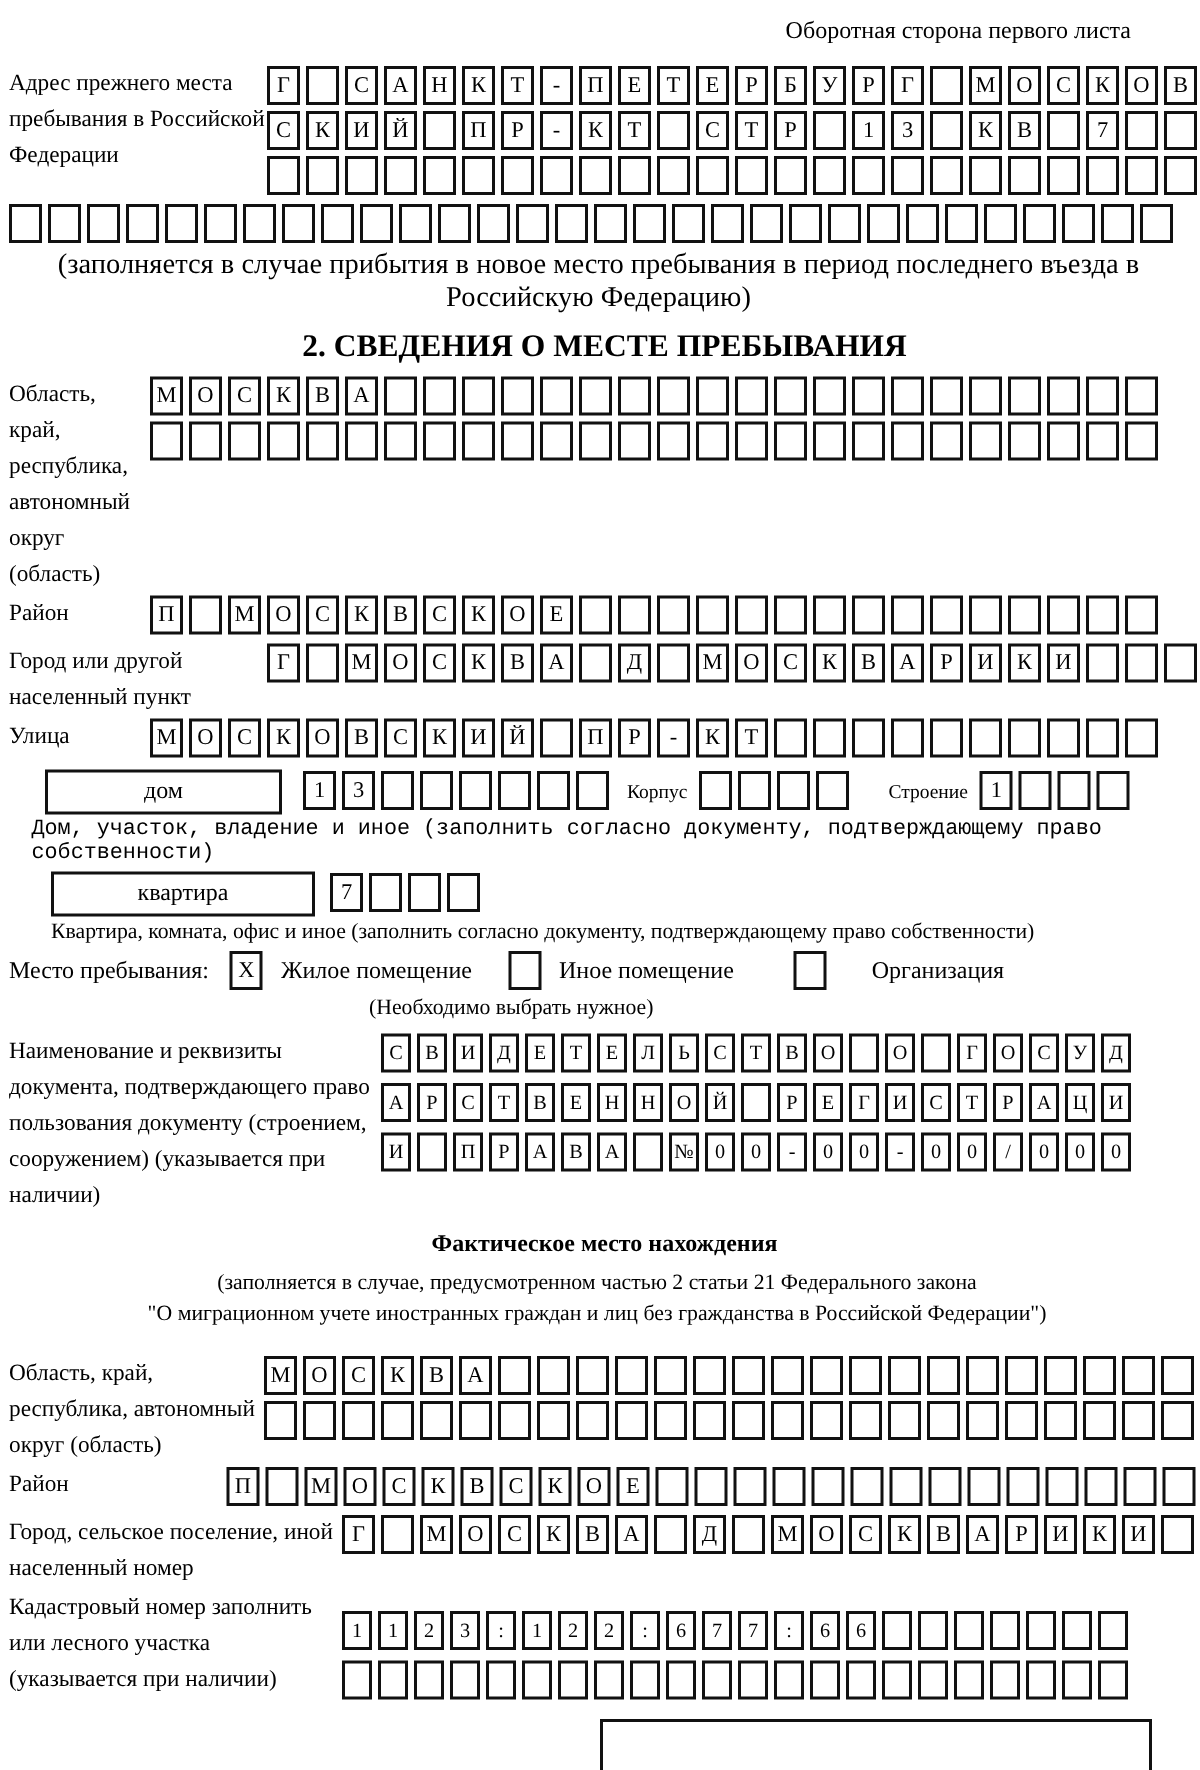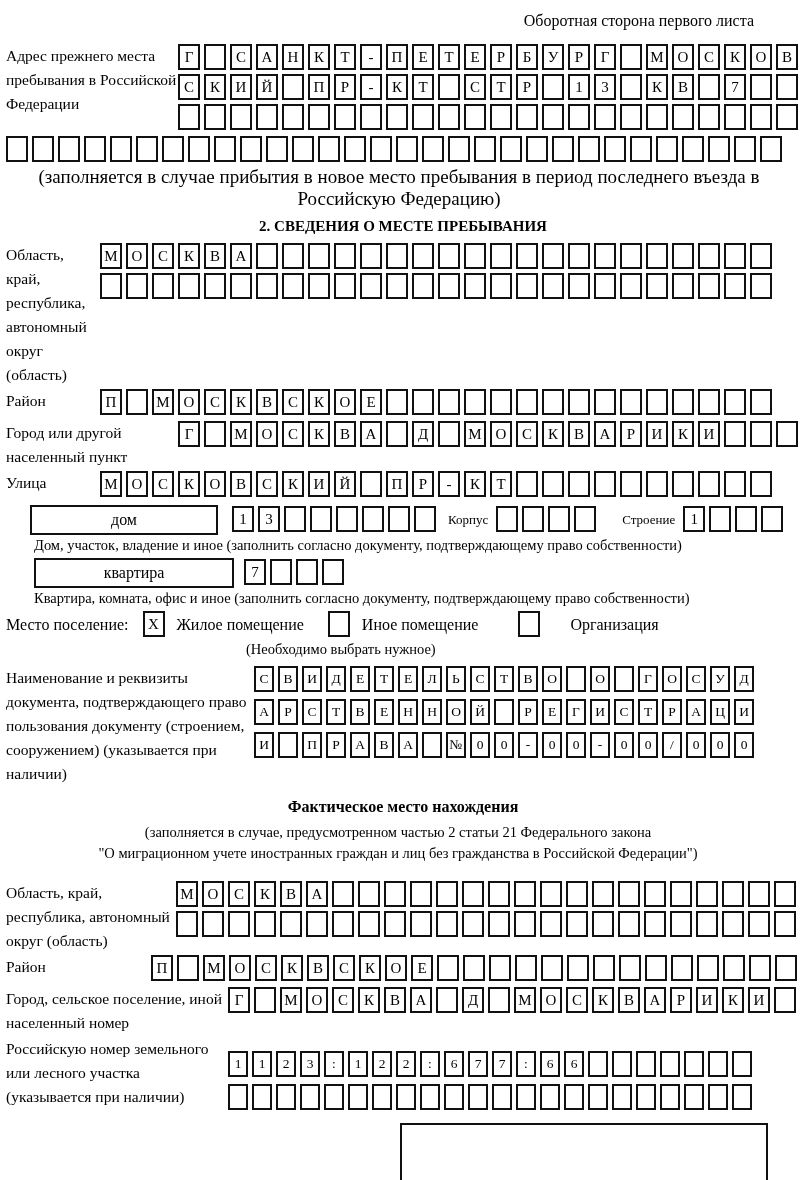--- a/index.html
+++ b/index.html
@@ -21,21 +21,21 @@
   .boxcol{flex-shrink:0;}
   .boxrow{height:28px;margin-bottom:2px;white-space:nowrap;}
   .cb{
     display:inline-block;width:22px;height:26px;box-sizing:border-box;
     border:2px solid #111;margin-right:4px;text-align:center;
     font-size:15px;line-height:22px;vertical-align:top;background:#fff;
   }
   .sm .cb{width:20px;font-size:13.5px;}
   .fullrow{margin-top:1px;}
   .note-center{text-align:center;font-size:19px;margin:2px 8px 6px 0;}
-  .sec-title{text-align:center;font-weight:bold;font-size:15px;margin:8px 0 8px;}
+  .sec-title{text-align:center;font-weight:bold;font-size:21px;margin:8px 0 8px;}
   .sub-title{text-align:center;font-weight:bold;font-size:16px;margin:12px 0 6px;}
   .type-box{
     border:2px solid #111;box-sizing:border-box;height:30px;line-height:26px;
     text-align:center;font-size:16px;flex-shrink:0;background:#fff;
   }
   .house-row{display:flex;align-items:center;margin:4px 0 2px;}
   .house-row .txt{font-size:13px;margin:0 8px;}
   .left-note{font-size:14.5px;margin:1px 0 4px 28px;}
   .stay-row{display:flex;align-items:center;font-size:16px;margin:4px 0 0;}
   .stay-row .opt-lbl{margin:0 10px 0 8px;}
@@ -80,37 +80,37 @@
   <div class="lbl w172">Город или другой населенный пункт</div>
   <div class="boxrow"><span class="cb">Г</span><span class="cb"></span><span class="cb">М</span><span class="cb">О</span><span class="cb">С</span><span class="cb">К</span><span class="cb">В</span><span class="cb">А</span><span class="cb"></span><span class="cb">Д</span><span class="cb"></span><span class="cb">М</span><span class="cb">О</span><span class="cb">С</span><span class="cb">К</span><span class="cb">В</span><span class="cb">А</span><span class="cb">Р</span><span class="cb">И</span><span class="cb">К</span><span class="cb">И</span><span class="cb"></span><span class="cb"></span><span class="cb"></span></div>
 </div>
 
 <div class="form-row">
   <div class="lbl w94">Улица</div>
   <div class="boxrow"><span class="cb">М</span><span class="cb">О</span><span class="cb">С</span><span class="cb">К</span><span class="cb">О</span><span class="cb">В</span><span class="cb">С</span><span class="cb">К</span><span class="cb">И</span><span class="cb">Й</span><span class="cb"></span><span class="cb">П</span><span class="cb">Р</span><span class="cb">-</span><span class="cb">К</span><span class="cb">Т</span><span class="cb"></span><span class="cb"></span><span class="cb"></span><span class="cb"></span><span class="cb"></span><span class="cb"></span><span class="cb"></span><span class="cb"></span><span class="cb"></span><span class="cb"></span></div>
 </div>
 
 <div class="house-row">
-  <div class="type-box" style="width:188px;margin-left:24px;">дом</div>
+  <div class="type-box" style="width:158px;margin-left:24px;">дом</div>
   <div class="boxrow" style="margin:0 0 0 14px;"><span class="cb">1</span><span class="cb">3</span><span class="cb"></span><span class="cb"></span><span class="cb"></span><span class="cb"></span><span class="cb"></span><span class="cb"></span></div>
   <span class="txt">Корпус</span>
   <div class="boxrow" style="margin:0;"><span class="cb"></span><span class="cb"></span><span class="cb"></span><span class="cb"></span></div>
   <span class="txt" style="margin-left:22px;">Строение</span>
   <div class="boxrow" style="margin:0;"><span class="cb">1</span><span class="cb"></span><span class="cb"></span><span class="cb"></span></div>
 </div>
-<div class="left-note" style="margin-left:28px;">Дом, участок, владение и иное (заполнить согласно документу, подтверждающему право собственности)</div>
+<div class="left-note" style="margin-left:15px;font-family:Liberation Mono, monospace;">Дом, участок, владение и иное (заполнить согласно документу, подтверждающему право собственности)</div>
 
 <div class="house-row">
-  <div class="type-box" style="width:200px;margin-left:28px;">квартира</div>
+  <div class="type-box" style="width:176px;margin-left:28px;">квартира</div>
   <div class="boxrow" style="margin:0 0 0 10px;"><span class="cb">7</span><span class="cb"></span><span class="cb"></span><span class="cb"></span></div>
 </div>
 <div class="left-note" style="margin-left:28px;">Квартира, комната, офис и иное (заполнить согласно документу, подтверждающему право собственности)</div>
 
 <div class="stay-row">
-  <span style="margin-right:14px;">Место поселение:</span>
+  <span style="margin-right:14px;">Место пребывания:</span>
   <div class="boxrow" style="margin:0;"><span class="cb">X</span></div>
   <span class="opt-lbl">Жилое помещение</span>
   <div class="boxrow" style="margin:0 0 0 14px;"><span class="cb"></span></div>
   <span class="opt-lbl">Иное помещение</span>
   <div class="boxrow" style="margin:0 0 0 30px;"><span class="cb"></span></div>
   <span class="opt-lbl" style="margin-left:26px;">Организация</span>
 </div>
 <div class="stay-note">(Необходимо выбрать нужное)</div>
 
 <div class="form-row doc-row">
@@ -140,20 +140,20 @@
   <div class="lbl w145">Район</div>
   <div class="boxrow"><span class="cb">П</span><span class="cb"></span><span class="cb">М</span><span class="cb">О</span><span class="cb">С</span><span class="cb">К</span><span class="cb">В</span><span class="cb">С</span><span class="cb">К</span><span class="cb">О</span><span class="cb">Е</span><span class="cb"></span><span class="cb"></span><span class="cb"></span><span class="cb"></span><span class="cb"></span><span class="cb"></span><span class="cb"></span><span class="cb"></span><span class="cb"></span><span class="cb"></span><span class="cb"></span><span class="cb"></span><span class="cb"></span><span class="cb"></span></div>
 </div>
 
 <div class="form-row">
   <div class="lbl w222">Город, сельское поселение, иной населенный номер</div>
   <div class="boxrow"><span class="cb">Г</span><span class="cb"></span><span class="cb">М</span><span class="cb">О</span><span class="cb">С</span><span class="cb">К</span><span class="cb">В</span><span class="cb">А</span><span class="cb"></span><span class="cb">Д</span><span class="cb"></span><span class="cb">М</span><span class="cb">О</span><span class="cb">С</span><span class="cb">К</span><span class="cb">В</span><span class="cb">А</span><span class="cb">Р</span><span class="cb">И</span><span class="cb">К</span><span class="cb">И</span><span class="cb"></span></div>
 </div>
 
 <div class="form-row">
-  <div class="lbl w222">Российскую номер земельного или лесного участка (указывается при наличии)</div>
+  <div class="lbl w222">Кадастровый номер заполнить или лесного участка (указывается при наличии)</div>
   <div class="boxcol mt14">
     <div class="boxrow sm" style="height:31px;"><span class="cb">1</span><span class="cb">1</span><span class="cb">2</span><span class="cb">3</span><span class="cb">:</span><span class="cb">1</span><span class="cb">2</span><span class="cb">2</span><span class="cb">:</span><span class="cb">6</span><span class="cb">7</span><span class="cb">7</span><span class="cb">:</span><span class="cb">6</span><span class="cb">6</span><span class="cb"></span><span class="cb"></span><span class="cb"></span><span class="cb"></span><span class="cb"></span><span class="cb"></span><span class="cb"></span></div>
     <div class="boxrow sm" style="height:31px;"><span class="cb"></span><span class="cb"></span><span class="cb"></span><span class="cb"></span><span class="cb"></span><span class="cb"></span><span class="cb"></span><span class="cb"></span><span class="cb"></span><span class="cb"></span><span class="cb"></span><span class="cb"></span><span class="cb"></span><span class="cb"></span><span class="cb"></span><span class="cb"></span><span class="cb"></span><span class="cb"></span><span class="cb"></span><span class="cb"></span><span class="cb"></span><span class="cb"></span></div>
   </div>
 </div>
 
 <div class="stamp-box"></div>
 
 </body></html>

